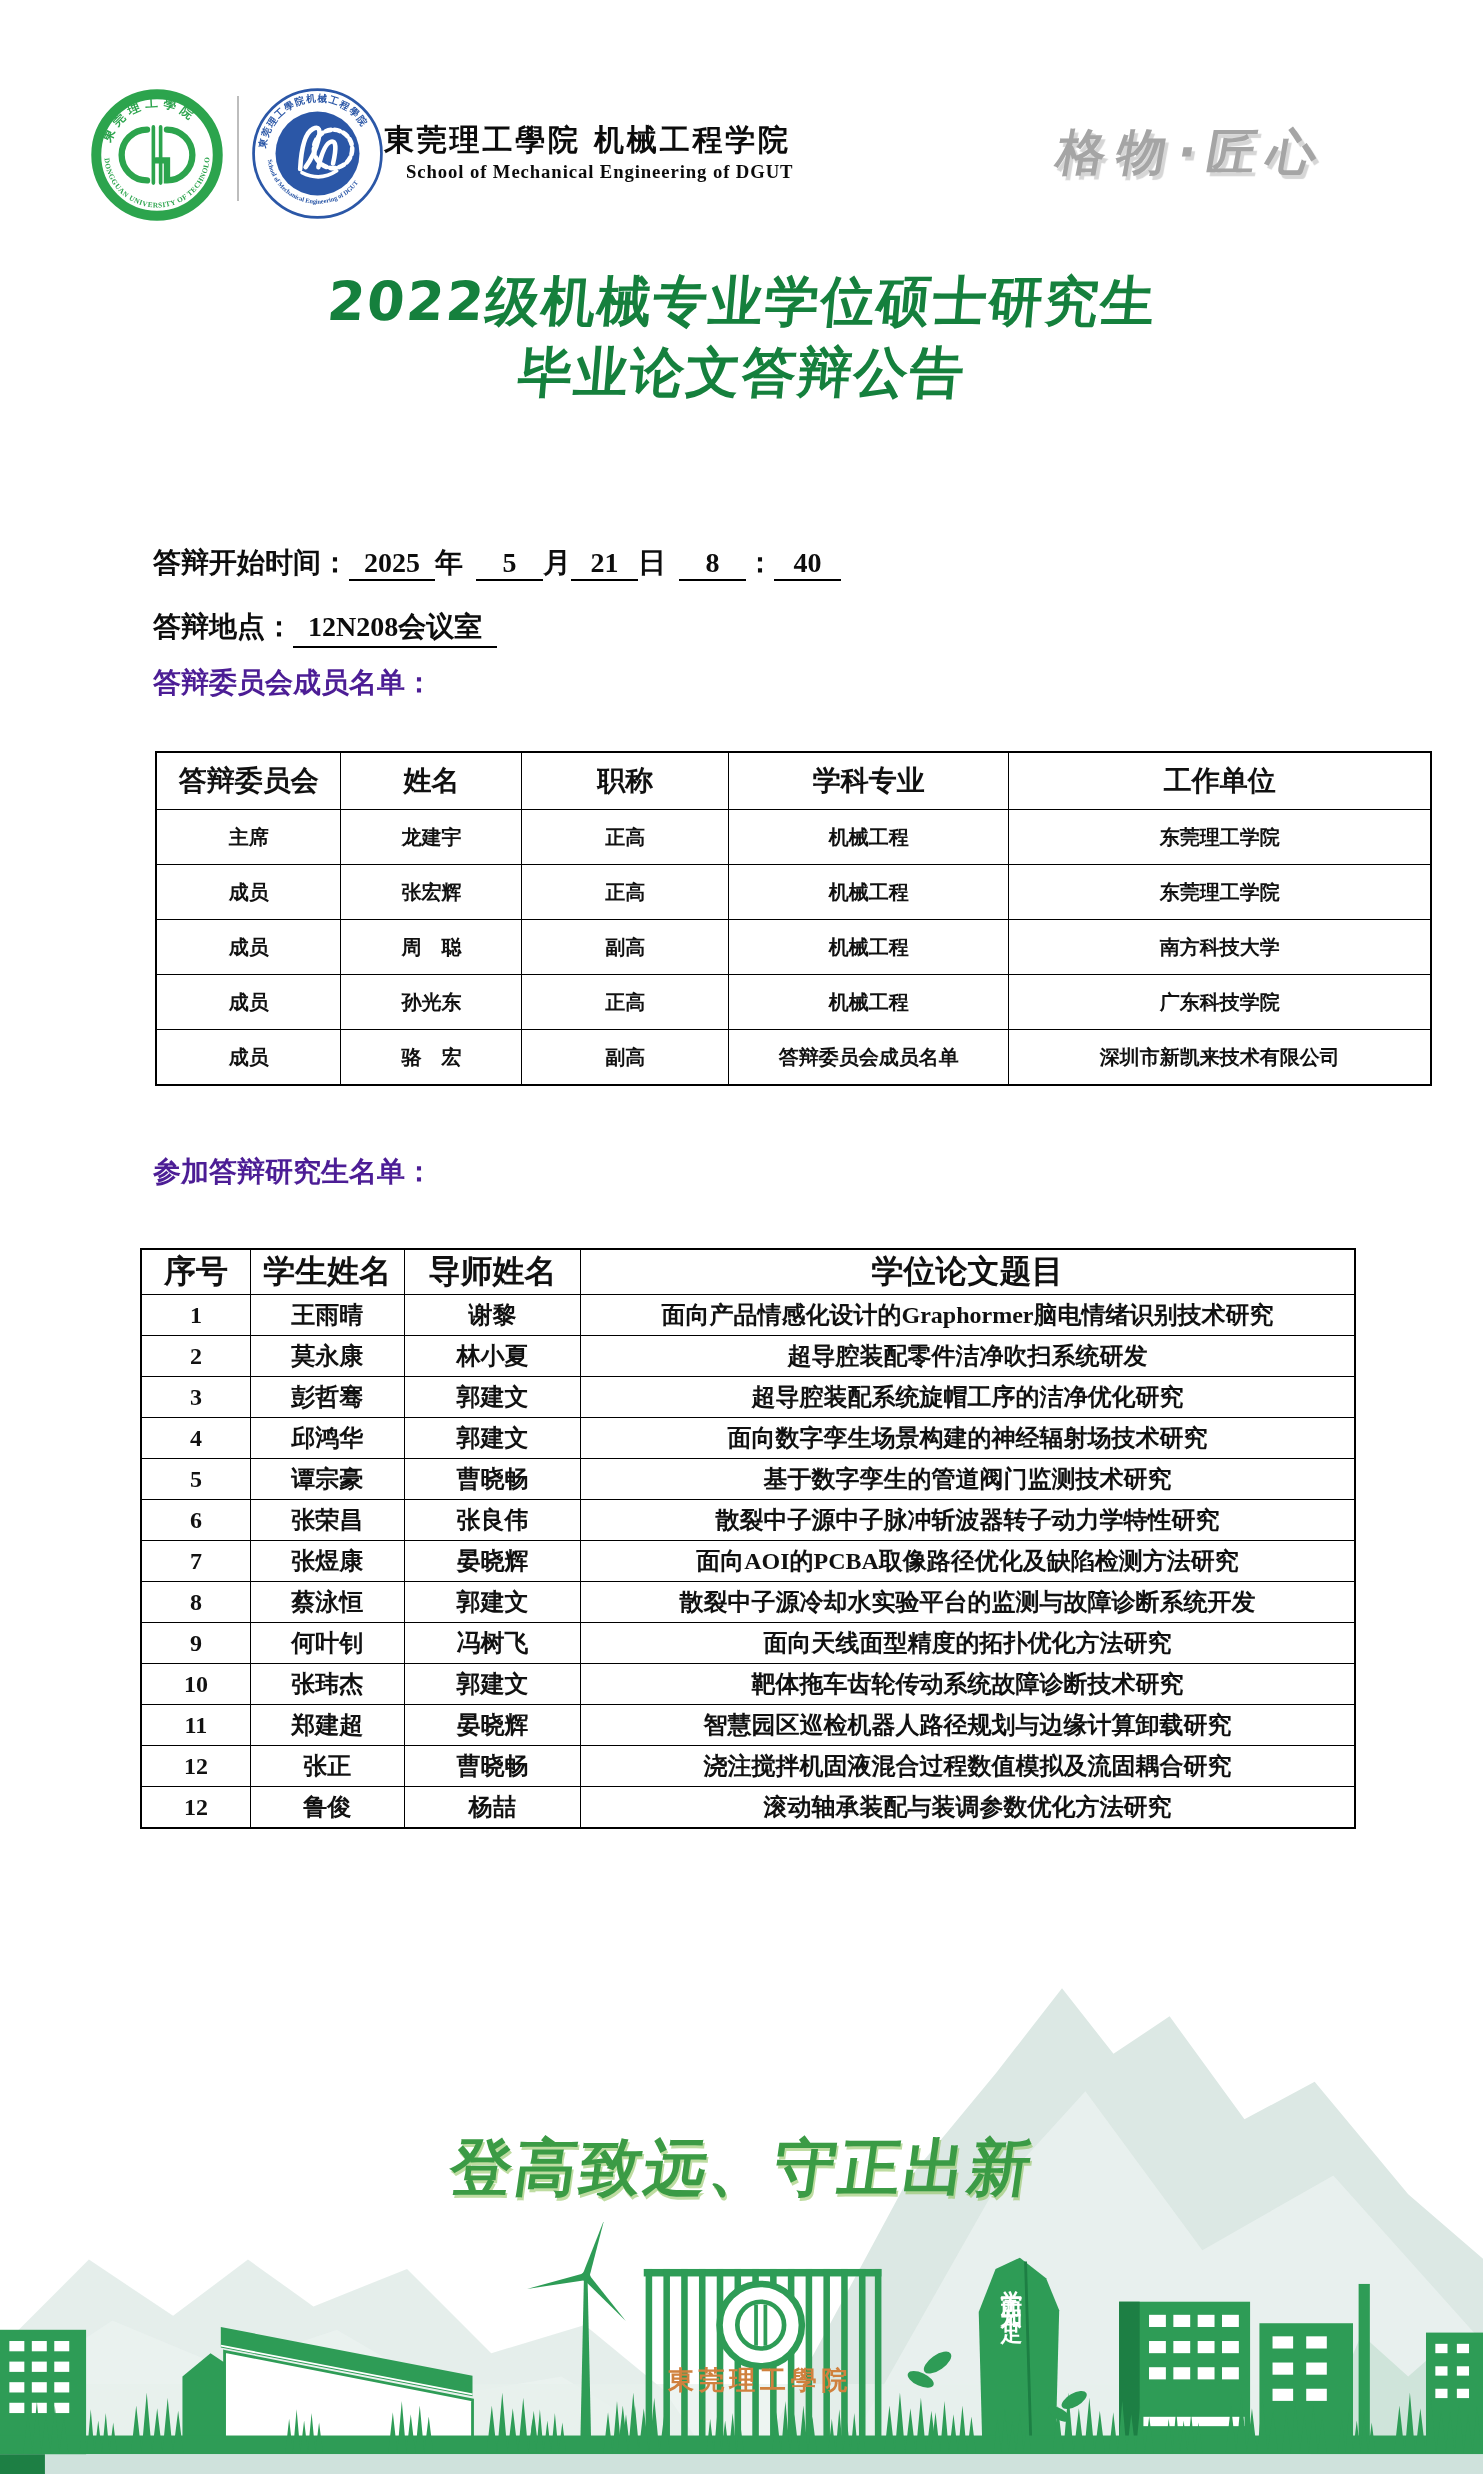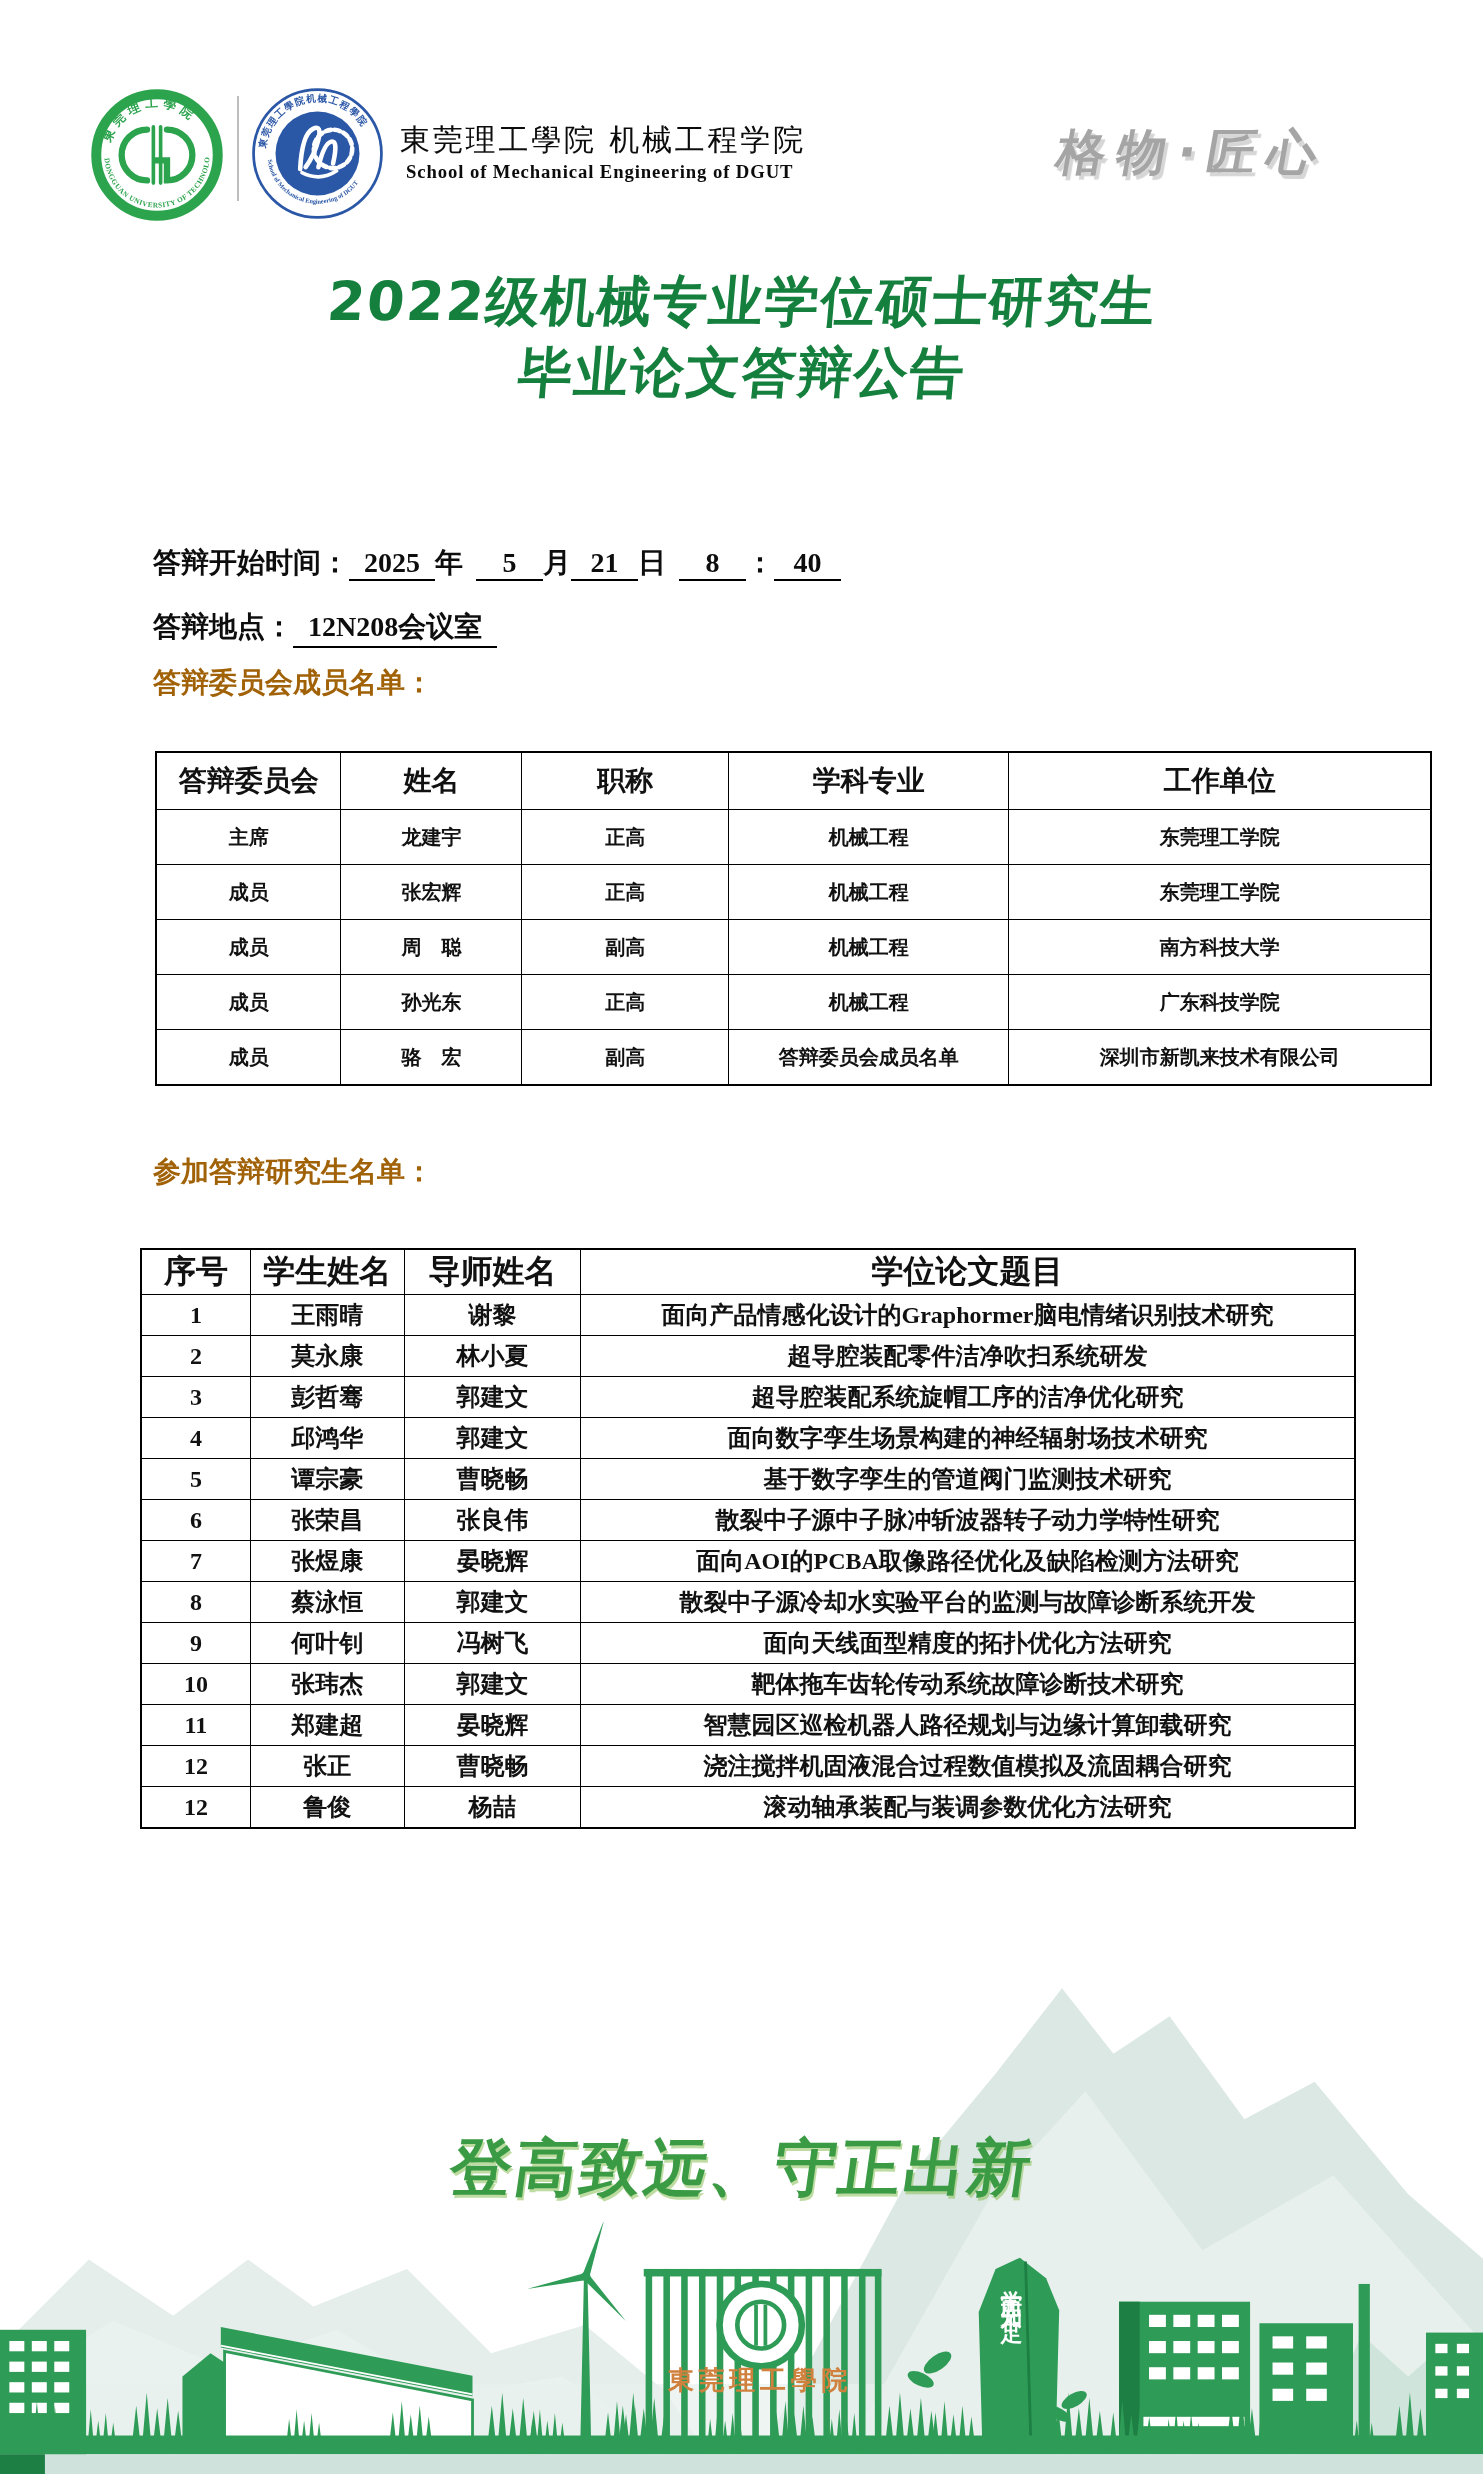--- a/index.html
+++ b/index.html
@@ -1,38 +1,38 @@
 <!DOCTYPE html>
 <html style="font-size:15px"><head>
 <meta charset="utf-8">
 <style>
   html,body{margin:0;padding:0;background:#ffffff;}
   .page{position:relative;width:1484px;height:2475px;background:#fff;overflow:hidden;
         font-family:"Liberation Serif","DejaVu Serif",serif;color:#111;}
   
   .logo{position:absolute;}
   .logo-sep{position:absolute;left:237px;top:96px;width:1.9px;height:105px;background:#bdbdbd;}
-  .school-cn{position:absolute;left:400px;top:120px;font-family:"DejaVu Sans","Liberation Sans",sans-serif;
-             font-size:30px;font-weight:normal;letter-spacing:2.8px;color:#0c0c0c;}
+  .school-cn{position:absolute;left:384px;top:120px;font-family:"DejaVu Sans","Liberation Sans",sans-serif;
+             font-size:30px;font-weight:bold;letter-spacing:2.8px;color:#0c0c0c;}
   .school-en{position:absolute;left:406px;top:161px;font-size:18.7px;font-weight:bold;letter-spacing:0.9px;color:#0c0c0c;}
   .motto{position:absolute;left:1010px;top:120px;width:365px;text-align:center;
          font-family:"DejaVu Sans","Liberation Sans",sans-serif;font-size:49px;font-weight:900;
          color:#a5a5a5;letter-spacing:11.2px;transform:skewX(-10deg);
          text-shadow:3.7px 3.7px 0.9px #d6d6d6;}
   
   .title{position:absolute;left:0;width:100%;text-align:center;
          font-family:"DejaVu Sans","Liberation Sans",sans-serif;font-weight:900;
          font-size:54px;color:#15803d;letter-spacing:1.9px;transform:skewX(-5deg);}
   .title.l1{top:266px;} .title.l2{top:337px;}
   
   .info{position:absolute;left:153px;font-size:28px;font-weight:bold;color:#0d0d0d;white-space:nowrap;}
   .uline{display:inline-block;border-bottom:2.8px solid #000;padding:0 15px;text-align:center;min-width:37px;}
   .gap{display:inline-block;width:13px;}
   .green-head{position:absolute;left:153px;font-family:"DejaVu Sans","Liberation Sans",sans-serif;
-              font-size:28px;font-weight:bold;color:#a16207;}
+              font-size:28px;font-weight:bold;color:#4c1d95;}
   
   table{border-collapse:collapse;table-layout:fixed;background:#fff;}
   #committee-table{position:absolute;left:155px;top:751px;width:1277px;border:2.8px solid #000;}
   #student-table{position:absolute;left:140px;top:1248px;width:1216px;border:2.8px solid #000;}
   th,td{border:1.9px solid #000;text-align:center;vertical-align:middle;overflow:hidden;
         font-weight:bold;padding:0 3.7px;}
   #committee-table th{height:56px;font-size:28px;}
   #committee-table td{height:54px;font-size:20px;}
   #student-table th{height:37px;font-size:32px;}
   #student-table td{height:40px;font-size:24px;}

